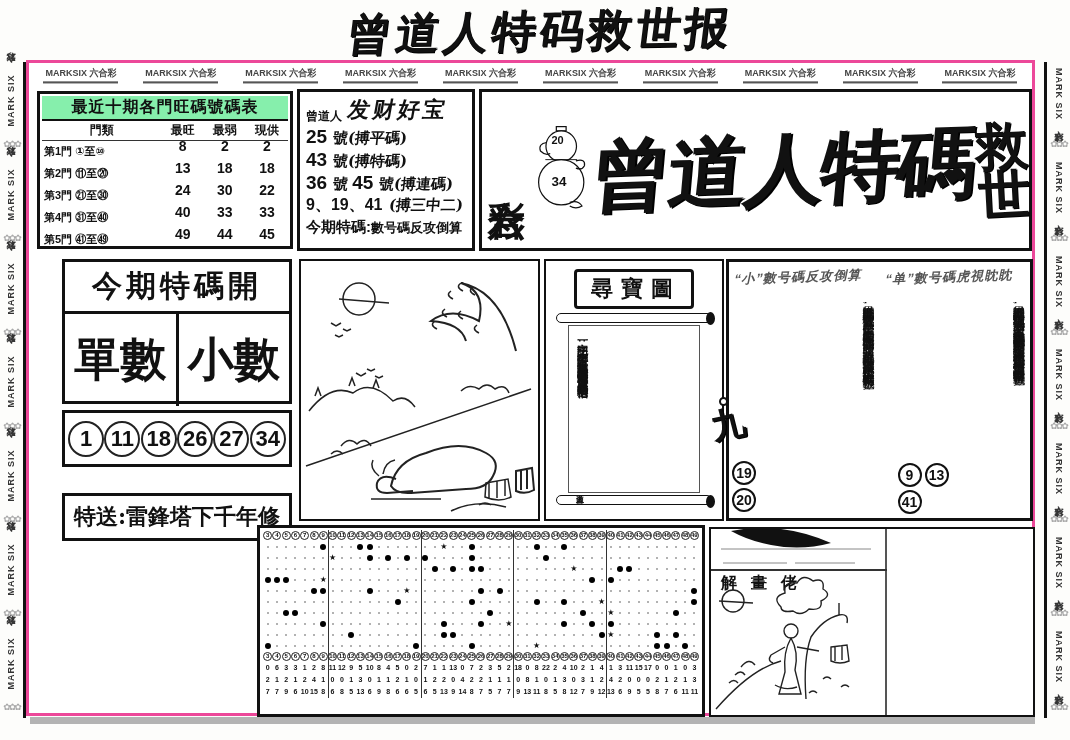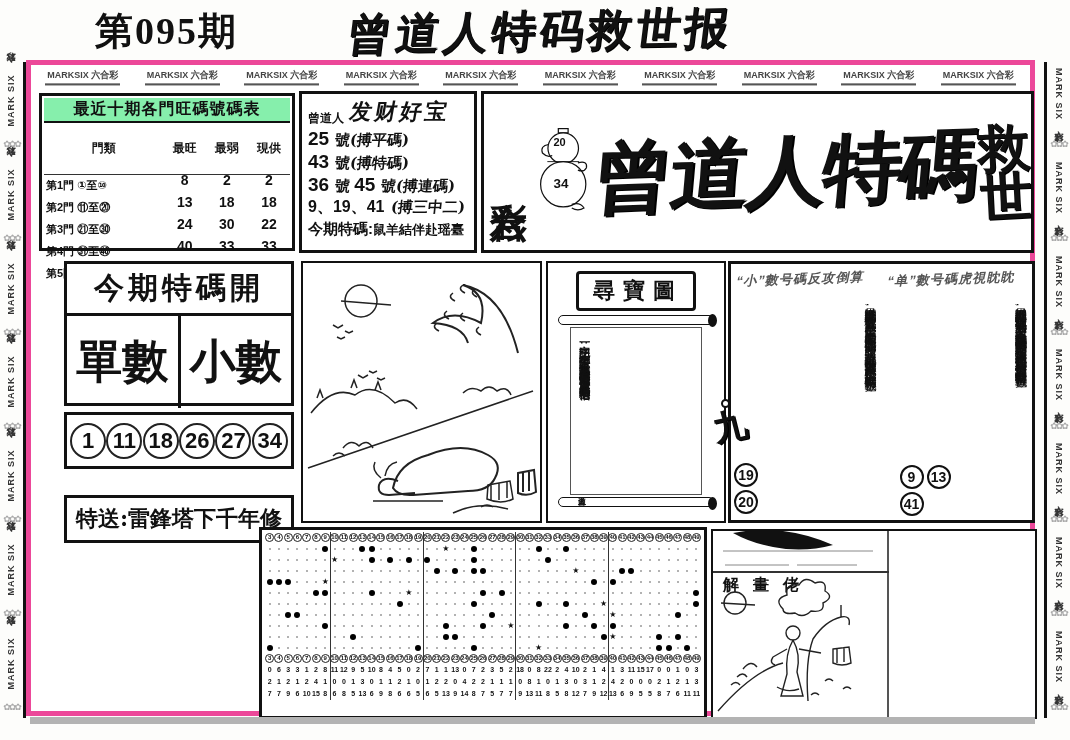--- a/index.html
+++ b/index.html
@@ -16,36 +16,36 @@
   
   .strip { position:absolute; top:62px; bottom:22px; width:26px; display:flex; flex-direction:column;
            justify-content:space-between; align-items:center; padding:6px 0; }
   .strip-left { left:0; border-right:3px solid #111; }
   .strip-right { right:0; border-left:3px solid #111; }
   .strip .stx { writing-mode:vertical-rl; font-size:9px; font-weight:bold; color:#333; letter-spacing:1px; white-space:nowrap; }
   .strip-left .stx { transform:rotate(180deg); }
   .strip .flw { color:#aaa; font-size:9px; letter-spacing:-2px; }
 
   
-  .frame { position:absolute; left:26px; top:60px; width:1009px; height:656px; border:5px solid #ec4899; background:#fff; }
+  .frame { position:absolute; left:26px; top:60px; width:1009px; height:656px; border:3px solid #ec4899; background:#fff; }
   .bottom-shadow { position:absolute; left:30px; top:717px; width:1005px; height:7px; background:#b3b3b3; }
 
   .band { position:absolute; left:2px; top:2px; right:2px; height:22px; display:flex; justify-content:space-around;
           align-items:flex-start; overflow:hidden; }
   .band .bitem { font-size:9px; font-weight:bold; color:#444; border-bottom:2px solid #555; padding:2px 2px 1px;
           white-space:nowrap; transform:scaleY(1.05); }
 
   .box { position:absolute; border:2px solid #111; background:#fff; }
 
   
   #boxA { left:8px; top:28px; width:256px; height:158px; border-width:3px; padding:2px; }
   #boxA .ttl { text-align:center; font-weight:900; font-size:16px; letter-spacing:1px; border-bottom:2px solid #111;
                padding:1px 0; background:#86efac; }
   #boxA table { width:100%; border-collapse:collapse; }
-  #boxA th { font-size:12px; font-weight:bold; padding:17px 0; border-bottom:1px solid #333; }
+  #boxA th { font-size:12px; font-weight:bold; padding:1px 0; border-bottom:1px solid #333; }
   #boxA td { font-size:12px; text-align:center; padding:0 2px; height:22px; }
   #boxA td.gate { font-weight:bold; font-size:11px; text-align:left; white-space:nowrap; }
   #boxA td.val { font-size:14px; font-weight:bold; transform:translateY(-6px); }
 
   
   #boxB { left:268px; top:26px; width:178px; height:162px; border-width:3px; padding:3px 6px; }
   #boxB .hdr { display:flex; align-items:flex-end; gap:6px;text-align:center; }
   #boxB .hdr .who { font-size:12px; font-weight:bold; }
   #boxB .hdr .what { font-family:"DejaVu Serif",serif; font-size:22px; font-weight:900; transform:skewX(-10deg); letter-spacing:3px; }
   #boxB .fline { display:flex; align-items:baseline; margin-top:1px; }
@@ -133,21 +133,20 @@
   #boxI .topline { position:absolute; left:0; top:40px; width:176px; border-top:2px solid #333; }
   #boxI .ttl { position:absolute; left:10px; top:44px; font-size:16px; font-weight:900; letter-spacing:14px;
                font-family:"DejaVu Serif",serif; }
   #boxI svg { position:absolute; left:0; top:0; }
 </style>
 </head>
 <body>
 
 <div class="page">
 
-  <div class="issue">第095期</div>
   <div class="masthead">曾道人特码救世报</div>
 
   <div class="strip strip-left" id="strip-left">
       <span class="stx">MARK SIX 六合彩</span>
       <span class="flw">✿✿✿</span>
       <span class="stx">MARK SIX 六合彩</span>
       <span class="flw">✿✿✿</span>
       <span class="stx">MARK SIX 六合彩</span>
       <span class="flw">✿✿✿</span>
       <span class="stx">MARK SIX 六合彩</span>
@@ -253,21 +252,21 @@
       <div class="fline">
           <span class="fnum">36</span>
         <span class="flab">號</span>
         <span class="fnum" style="margin-left:4px">45</span>
         <span class="flab">號(搏連碼)</span>
         </div>
       <div class="fline">
           <span class="fnum" style="font-size:16px">9、19、41</span>
         <span class="flab">(搏三中二)</span>
         </div>
-      <div class="special"><b>今期特碼:</b><span>鼠羊結伴赴瑶臺</span></div>
+      <div class="special"><b>今期特碼:</b><span>數号碼反攻倒算</span></div>
     </div>
 
     <div class="box" id="boxC">
       <div class="lottery">六合彩</div>
       <svg width="108" height="150" viewBox="0 0 108 150">
         <rect x="48" y="4" width="16" height="7" fill="none" stroke="#111" stroke-width="2"></rect>
         <circle cx="56" cy="36" r="25" fill="#fff" stroke="#111" stroke-width="2"></circle>
         <circle cx="56" cy="95" r="37" fill="#fff" stroke="#111" stroke-width="2"></circle>
         <path d="M32 30 Q18 32 22 44 Q30 52 38 48" fill="none" stroke="#111" stroke-width="2"></path>
         <path d="M80 60 Q96 56 94 68 Q90 76 80 72" fill="none" stroke="#111" stroke-width="2"></path>

